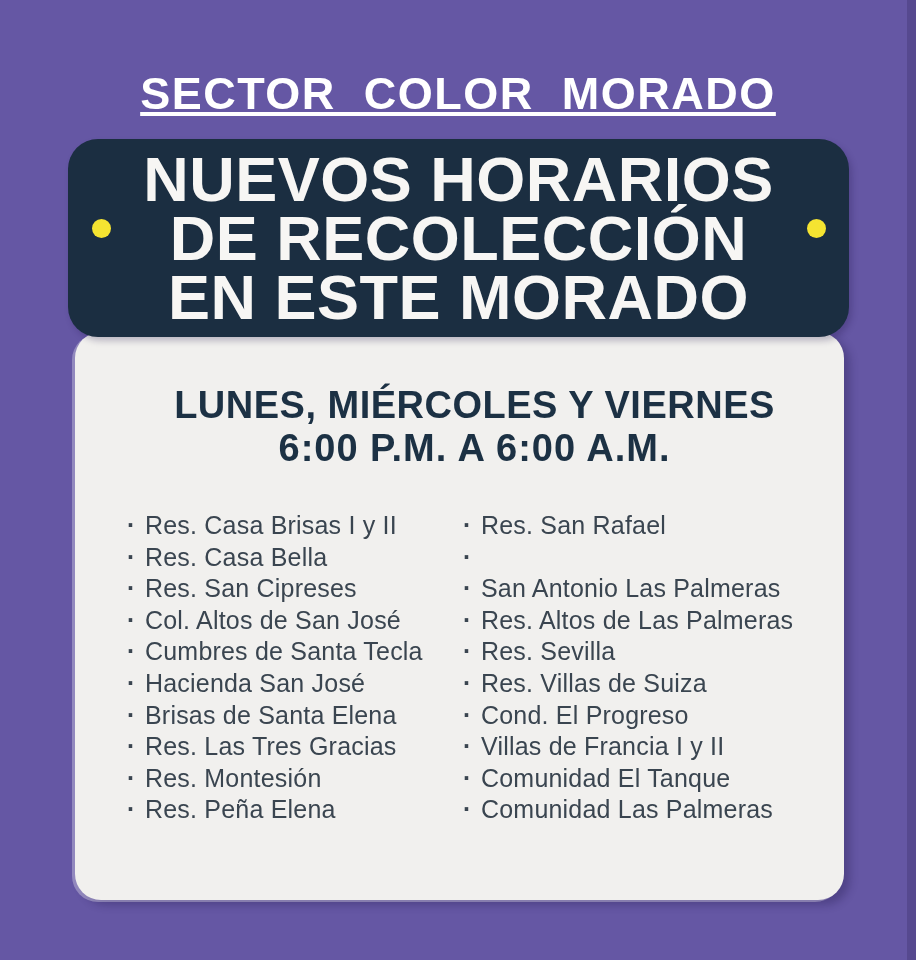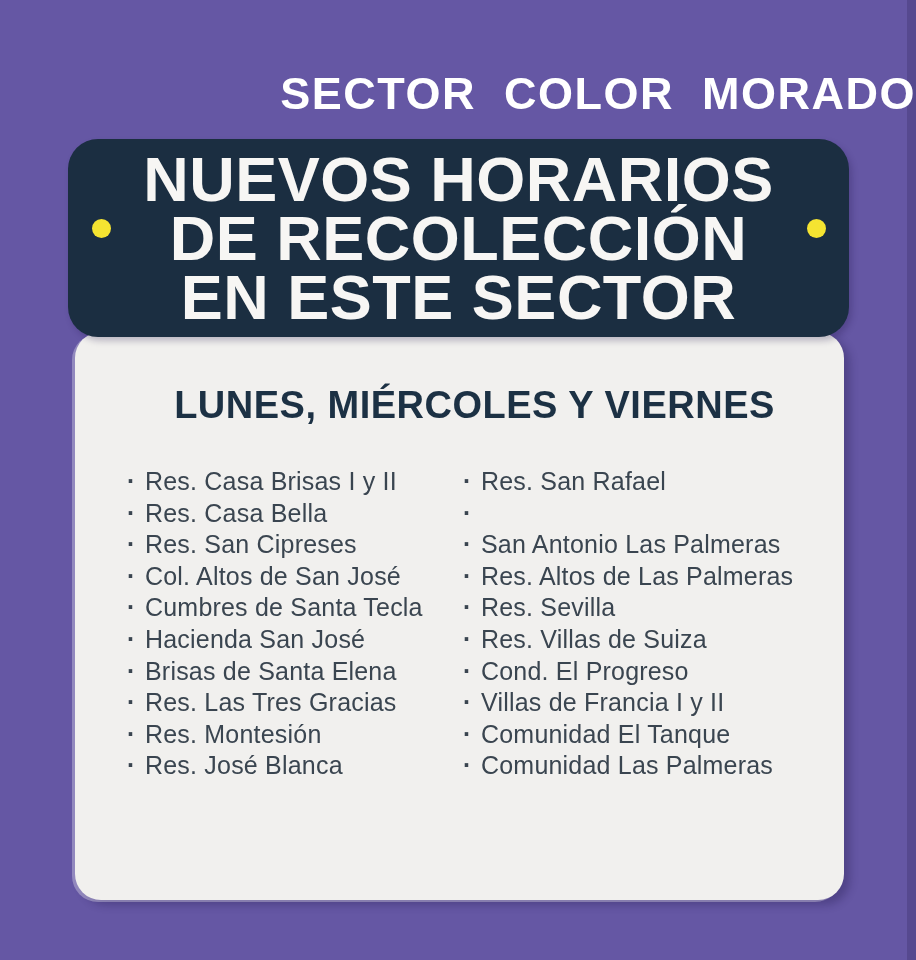--- a/index.html
+++ b/index.html
@@ -19,26 +19,27 @@
     position: absolute;
     top: 0; right: 0;
     width: 9px; height: 100%;
     background: rgba(20, 10, 50, 0.18);
   }
   .sector-title {
     position: absolute;
     top: 68px;
     left: 0;
     width: 100%;
-    text-align: right;
+    text-align: center;
     color: #FFFFFF;
     font-size: 45px;
     font-weight: 700;
     letter-spacing: 1.5px;
     word-spacing: 14px;
+    text-decoration: underline;
   }
   .banner {
     position: absolute;
     left: 68px;
     top: 139px;
     width: 781px;
     height: 198px;
     background: #1B2E41;
     border-radius: 30px;
     z-index: 2;
@@ -128,27 +129,28 @@
 
   <div class="edge-strip-right"></div>
 
   <div class="sector-title">SECTOR COLOR MORADO</div>
 
   <div class="banner">
     <span class="dot dot-left"></span>
     <span class="dot dot-right"></span>
     <div class="banner-line">NUEVOS HORARIOS</div>
     <div class="banner-line">DE RECOLECCIÓN</div>
-    <div class="banner-line">EN ESTE SECTOR</div>
+    <div class="banner-line">EN ESTE MORADO</div>
   </div>
 
   <div class="card">
 
     <div class="schedule">
       <div class="schedule-days">LUNES, MIÉRCOLES Y VIERNES</div>
+      <div class="schedule-hours">6:00 P.M. A 6:00 A.M.</div>
     </div>
 
     <div class="columns">
 
       <ul class="col col-left">
         <li class="list-item">
             <span class="bullet">·</span>
             <span>Res. Casa Brisas I y II</span>
           </li>
         <li class="list-item">
@@ -178,21 +180,21 @@
         <li class="list-item">
             <span class="bullet">·</span>
             <span>Res. Las Tres Gracias</span>
           </li>
         <li class="list-item">
             <span class="bullet">·</span>
             <span>Res. Montesión</span>
           </li>
         <li class="list-item">
             <span class="bullet">·</span>
-            <span>Res. José Blanca</span>
+            <span>Res. Peña Elena</span>
           </li>
       </ul>
 
       <ul class="col col-right">
         <li class="list-item">
             <span class="bullet">·</span>
             <span>Res. San Rafael</span>
           </li>
         <li class="list-item">
             <span class="bullet">·</span>

